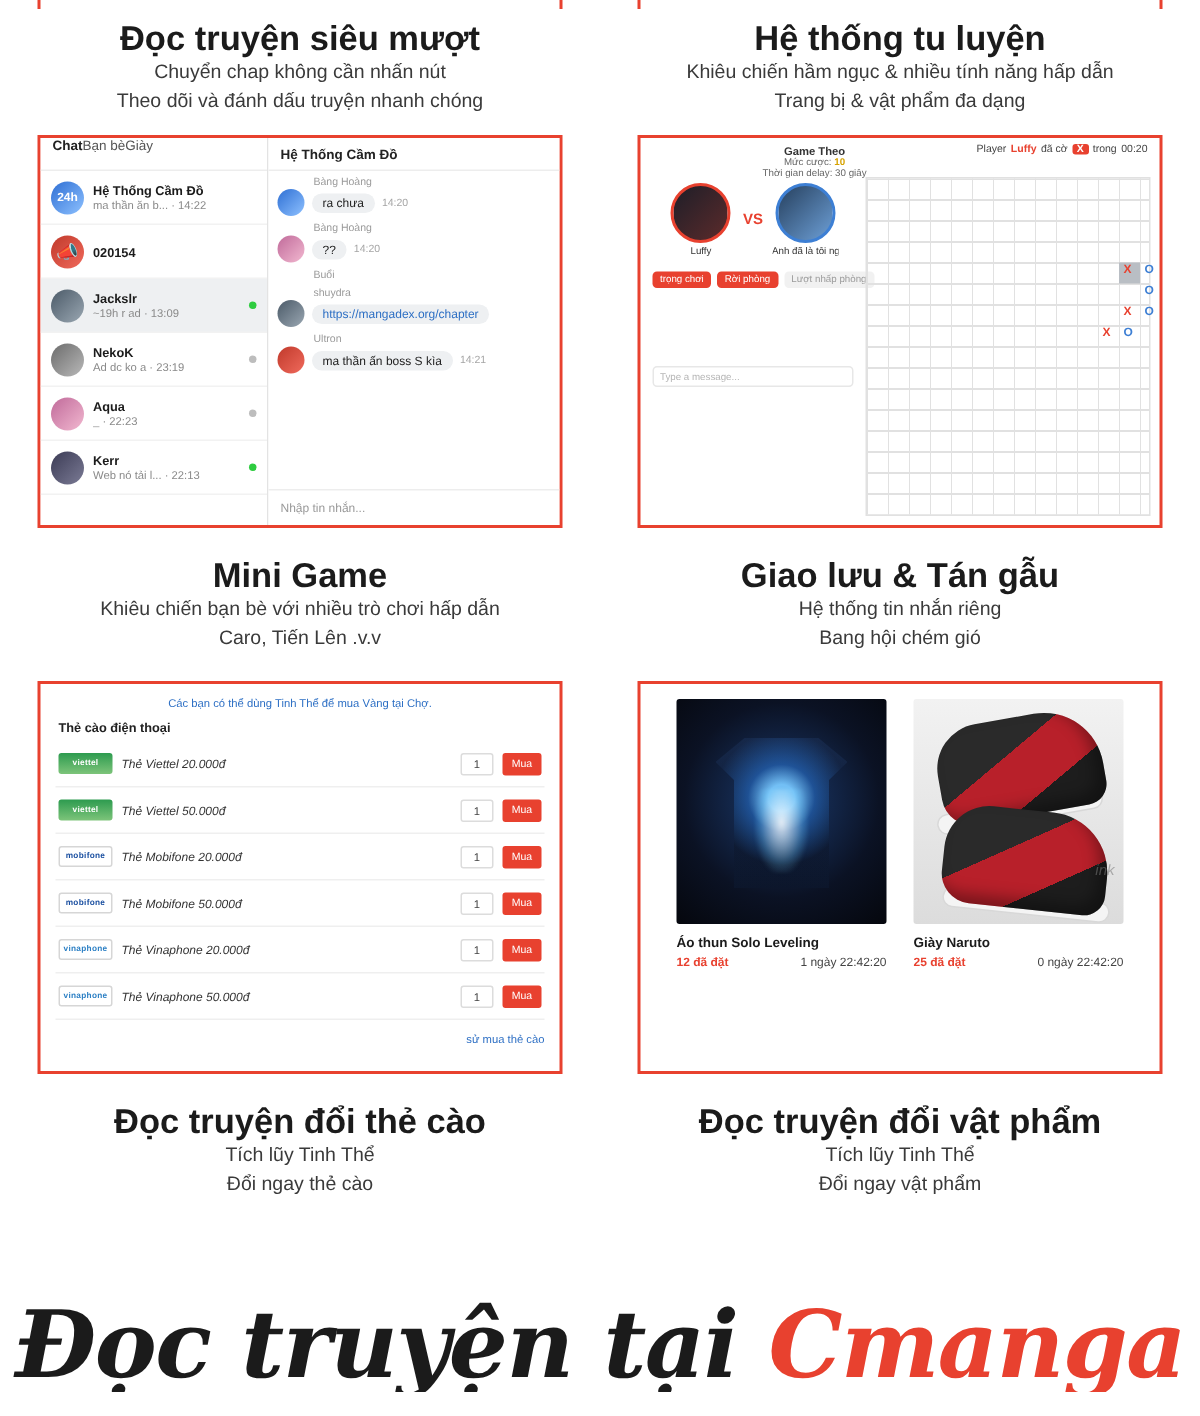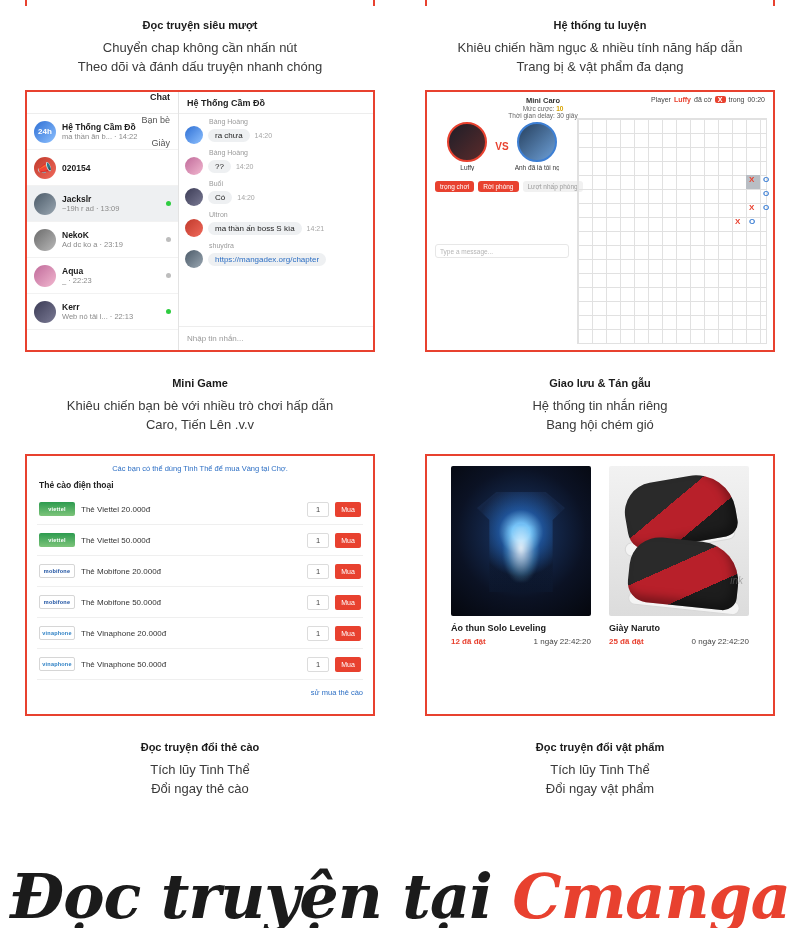--- a/index.html
+++ b/index.html
@@ -21,21 +21,21 @@
     width: 800px;
   }
   .col {
     width: 400px;
     display: flex;
     flex-direction: column;
     align-items: center;
   }
 
   .cap-title {
-    font-size: 11px;
+    font-size: 23px;
     font-weight: bold;
     color: #1b1b1b;
     text-align: center;
     line-height: 22px;
     margin-bottom: 2px;
   }
   .cap-line {
     font-size: 13px;
     color: #3a3a3a;
     text-align: center;
@@ -64,24 +64,23 @@
     width: 350px; height: 262px;
     display: flex;
     font-size: 8px;
   }
   .chat-left {
     width: 152px; border-right: 1px solid #e3e3e3;
     display: flex; flex-direction: column;
     background: #fff;
   }
   .chat-left-head {
-    height: 22px; display: flex; align-items: flex-end; gap: 13px;
+    height: 22px; display: flex; align-items: flex-start; gap: 0;
     padding: 0 8px; border-bottom: 1px solid #ededed;
     font-size: 9px;
-    flex-direction: column;
   }
   .chat-left-head .t1 { font-weight: bold; color: #222; }
   .chat-left-head .t2 { color: #555; }
   .clist { flex: 1; overflow: hidden; }
   .crow {
     display: flex; align-items: center; gap: 6px;
     padding: 5px 7px; border-bottom: 1px solid #f2f2f2;
     position: relative;
     height: 36px;
   }
@@ -202,21 +201,21 @@
     border-bottom: 1px solid #efefef; gap: 6px; padding: 0 2px;
   }
   .telco {
     width: 36px; height: 14px; border-radius: 2px; flex: 0 0 36px;
     font-size: 5.5px; color: #fff; display: flex; align-items: center; justify-content: center;
     letter-spacing: .2px; font-weight: bold;
   }
   .telco.viettel { background: linear-gradient(#2d9b4f,#7dc47a); }
   .telco.mobi { background: #fff; color: #1a4fa0; border: 1px solid #d6d6d6; }
   .telco.vina { background: #fff; color: #2b7fc4; border: 1px solid #d6d6d6; }
-  .cs-name { flex: 1; font-size: 8px; color: #333; }
+  .cs-name { flex: 1; font-size: 8px; color: #333; font-style: italic; }
   .qty {
     width: 22px; height: 15px; border: 1px solid #dcdcdc; border-radius: 2px;
     font-size: 7.5px; color: #444; display: flex; align-items: center; justify-content: center;
   }
   .buy {
     width: 26px; height: 15px; border-radius: 2px; background: #e8412f; color: #fff;
     font-size: 7px; display: flex; align-items: center; justify-content: center;
   }
   .cs-foot { text-align: right; margin-top: 8px; font-size: 7.5px; color: #2d6fc4; }
 
@@ -412,57 +411,52 @@
               <div class="who">Bàng Hoàng</div>
               <div class="line">
                 <div class="av a5" style="width:18px;height:18px;flex:0 0 18px"></div>
                 <div class="bub">?? </div>
                 <div class="mtime">14:20</div>
               </div>
             </div>
 
             <div class="msg">
               <div class="who">Buổi</div>
+            </div>
+
+            <div class="msg">
+              <div class="who">shuydra</div>
               <div class="line">
-                <div class="av a6" style="width:18px;height:18px;flex:0 0 18px"></div>
-                <div class="bub">Có</div>
-                <div class="mtime">14:20</div>
+                <div class="av a3" style="width:18px;height:18px;flex:0 0 18px"></div>
+                <div class="bub link">https://mangadex.org/chapter</div>
               </div>
             </div>
 
             <div class="msg">
               <div class="who">Ultron</div>
               <div class="line">
                 <div class="av a2" style="width:18px;height:18px;flex:0 0 18px"></div>
                 <div class="bub">ma thần ấn boss S kìa</div>
                 <div class="mtime">14:21</div>
               </div>
             </div>
-
-            <div class="msg">
-              <div class="who">shuydra</div>
-              <div class="line">
-                <div class="av a3" style="width:18px;height:18px;flex:0 0 18px"></div>
-                <div class="bub link">https://mangadex.org/chapter</div>
-              </div>
-            </div>
           </div>
 
           <div class="chat-input">Nhập tin nhắn...</div>
         </div>
 
       </div>
     </div>
 
     <div class="col">
       <div class="shot game-shot">
 
         <div class="game-top">
           <div class="gt-left">
-            <div class="gtitle">Mini Caro</div>
+            <div class="gtitle">Game Theo</div>
             <div class="gsub">
               <span>Mức cược:</span>
               <span class="gold">10</span>
             </div>
             <div class="gsub">
               <span>Thời gian delay:</span>
               <span>30 giây</span>
             </div>
           </div>
           <div class="gplayer">

